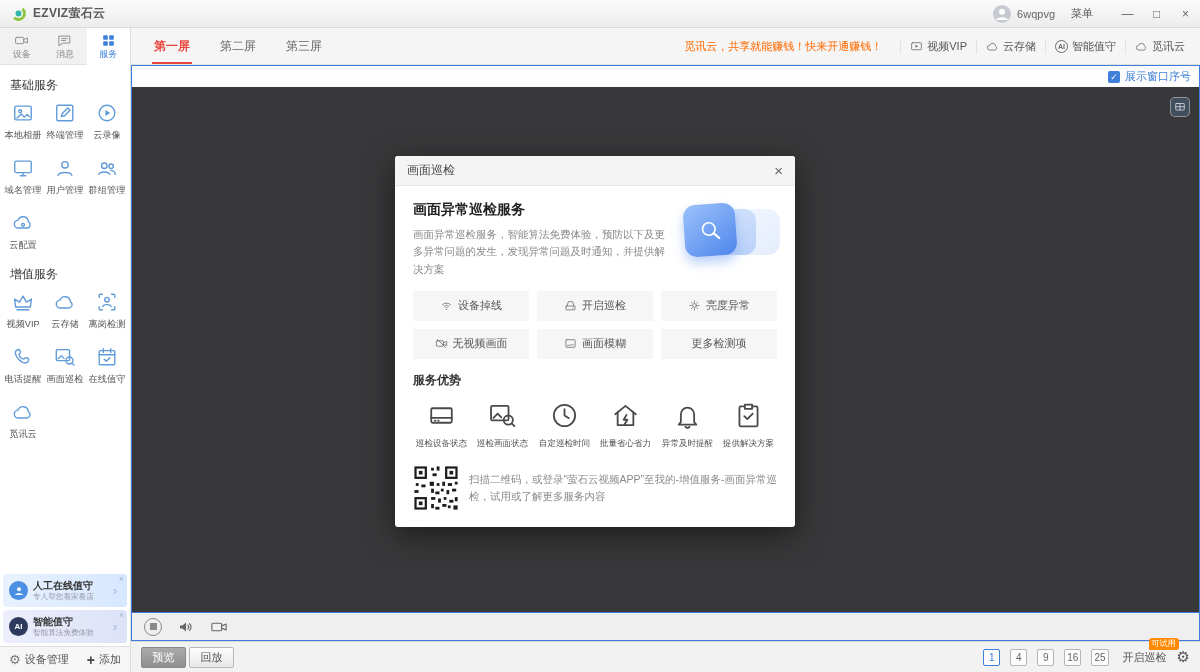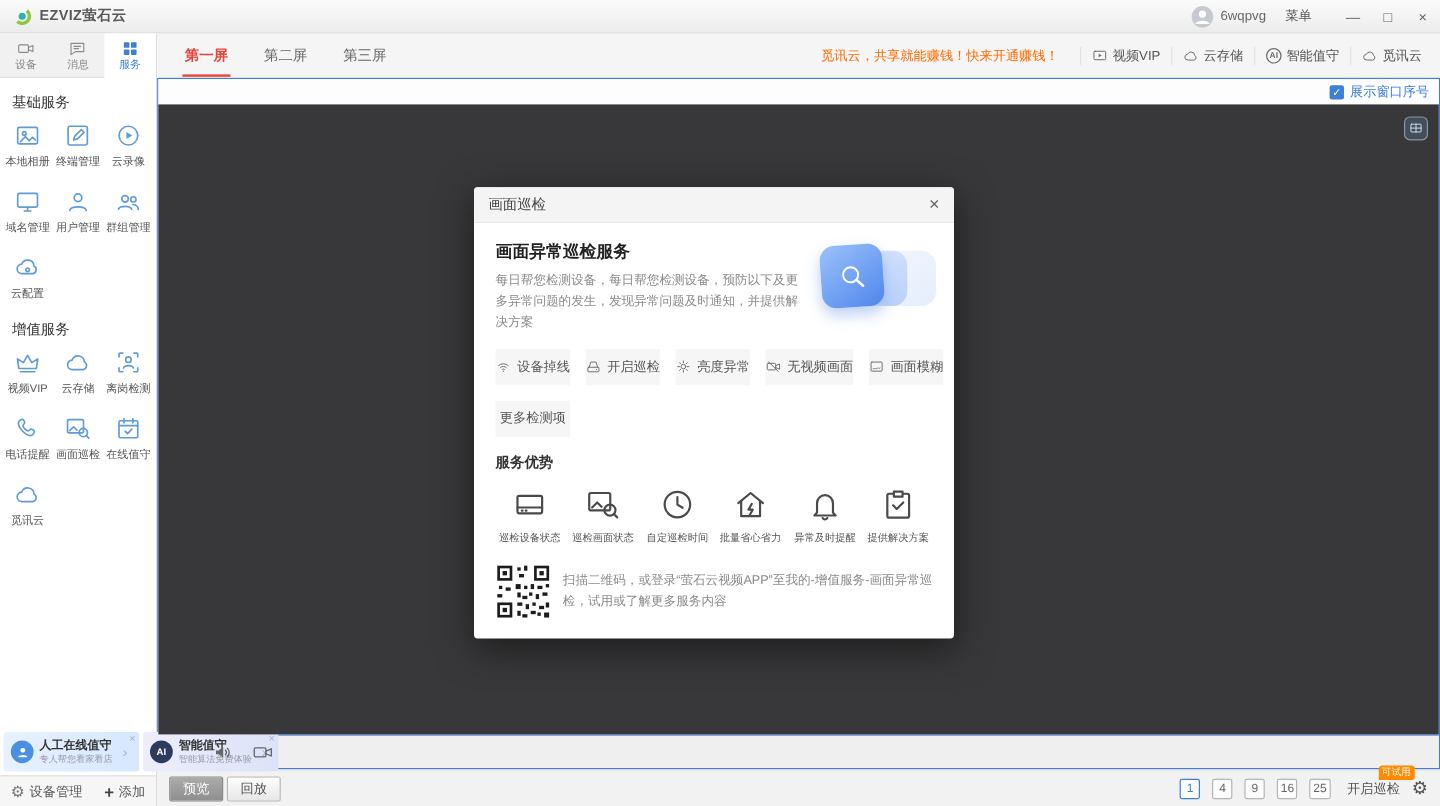--- a/index.html
+++ b/index.html
@@ -28,21 +28,21 @@
   .nav-item{flex:1;display:flex;flex-direction:column;align-items:center;justify-content:center;gap:2px;color:#8a8a8a;}
   .nav-item .icon{width:15px;height:15px;}
   .nav-item .nav-label{font-size:9px;line-height:1;}
   .nav-item.active{background:#fff;color:#3d7fd9;border-bottom:1px solid #fff;margin-bottom:-1px;}
   .side-scroll{flex:1;overflow:hidden;padding-top:6px;}
   .section-title{font-size:12px;font-weight:normal;color:#333;padding:6px 10px 8px;}
   .svc-grid{display:grid;grid-template-columns:repeat(3,1fr);row-gap:15px;padding:0 2px 8px;}
   .svc{display:flex;flex-direction:column;align-items:center;gap:4px;}
   .svc .icon{width:22px;height:22px;color:#5f9bd8;}
   .svc-label{font-size:10px;color:#555;white-space:nowrap;transform:scale(.92);}
-  .banners{padding:0 3px 3px;display:flex;gap:3px;}
+  .banners{padding:0 3px 3px;display:flex;flex-direction:column;gap:3px;}
   .banner{position:relative;height:33px;border-radius:3px;display:flex;align-items:center;padding:0 10px 0 6px;gap:5px;}
   .banner.b0{background:linear-gradient(90deg,#e8f2ff,#d6e7ff);}
   .banner.b1{background:linear-gradient(90deg,#eceefc,#dde2f8);}
   .b-circle{width:19px;height:19px;border-radius:50%;display:flex;align-items:center;justify-content:center;color:#fff;flex:0 0 19px;}
   .b0 .b-circle{background:#4a8fe2;}
   .b1 .b-circle{background:#2d3a5e;font-size:8px;font-weight:bold;}
   .b-circle .icon{width:12px;height:12px;}
   .b-text{flex:1;min-width:0;}
   .b-title{font-size:10px;font-weight:bold;color:#333;line-height:1.2;white-space:nowrap;}
   .b-sub{font-size:8px;color:#99a;line-height:1.2;white-space:nowrap;transform:scale(.95);transform-origin:left;}
@@ -96,21 +96,21 @@
   .m-top{display:flex;align-items:flex-start;}
   .m-top-text{width:259px;flex:0 0 259px;}
   .m-heading{font-size:14px;font-weight:bold;color:#222;margin-bottom:7px;}
   .m-desc{font-size:10.5px;color:#8a8a8a;line-height:1.65;}
   .hero{flex:1;height:64px;position:relative;}
   .hero-echo{position:absolute;top:8px;width:50px;height:46px;border-radius:12px;background:linear-gradient(145deg,#bcd6fc,#7fa9f2);}
   .hero-echo.e1{left:34px;opacity:.45;}
   .hero-echo.e2{left:58px;opacity:.2;}
   .hero-tile{position:absolute;left:12px;top:3px;width:52px;height:52px;border-radius:12px;background:linear-gradient(145deg,#9cc2fb,#4f86ec);box-shadow:0 6px 12px rgba(79,134,236,.4);display:flex;align-items:center;justify-content:center;color:#fff;transform:rotate(-4deg);}
   .hero-tile .icon{width:26px;height:26px;}
-  .checks{display:grid;grid-template-columns:repeat(5,1fr);gap:13px;margin:13px 0 2px;}
+  .checks{display:grid;grid-template-columns:repeat(3,1fr);gap:8px;margin:13px 0 2px;}
   .check-btn{height:30px;background:#f6f6f6;display:flex;align-items:center;justify-content:center;gap:5px;font-size:11px;color:#555;white-space:nowrap;}
   .check-btn .icon{width:13px;height:13px;color:#6e6e6e;flex:0 0 13px;}
   .adv-title{font-size:12px;font-weight:bold;color:#333;margin:13px 0 12px;}
   .advs{display:flex;justify-content:space-between;}
   .adv{display:flex;flex-direction:column;align-items:center;gap:7px;width:57px;}
   .adv .icon{width:29px;height:29px;color:#4a4a4a;}
   .adv-label{font-size:9.5px;color:#555;white-space:nowrap;transform:scale(.9);}
   .qr-row{display:flex;gap:10px;margin-top:15px;align-items:center;}
   .qr{width:46px;height:46px;flex:0 0 46px;}
   .qr-text{font-size:10.5px;color:#8a8a8a;line-height:1.65;}
@@ -415,21 +415,21 @@
 
           <div class="modal" data-interactable="false">
             <div class="modal-head" data-interactable="false">
               <span data-interactable="false">画面巡检</span>
               <span class="modal-close" data-interactable="true">×</span>
             </div>
             <div class="modal-body">
               <div class="m-top">
                 <div class="m-top-text">
                   <div class="m-heading" data-interactable="false">画面异常巡检服务</div>
-                  <div class="m-desc" data-interactable="false">每日帮您检测设备，每日帮您检测设备，预防以下及更多异常问题的发生，发现异常问题及时通知，并提供解决方案</div>
+                  <div class="m-desc" data-interactable="false">画面异常巡检服务，智能算法免费体验，预防以下及更多异常问题的发生，发现异常问题及时通知，并提供解决方案</div>
                 </div>
                 <div class="hero" data-interactable="false">
                   <div class="hero-echo e2"></div>
                   <div class="hero-echo e1"></div>
                   <div class="hero-tile">
                       <span class="icon" data-interactable="false">
                         <svg viewBox="0 0 24 24" width="100%" height="100%" fill="none" stroke="currentColor" stroke-width="1.5" stroke-linecap="round" stroke-linejoin="round">
                           <circle cx="11" cy="11" r="5.8"></circle>
                           <path d="M15.3 15.3L20 20" stroke-width="2"></path>
                         </svg>

